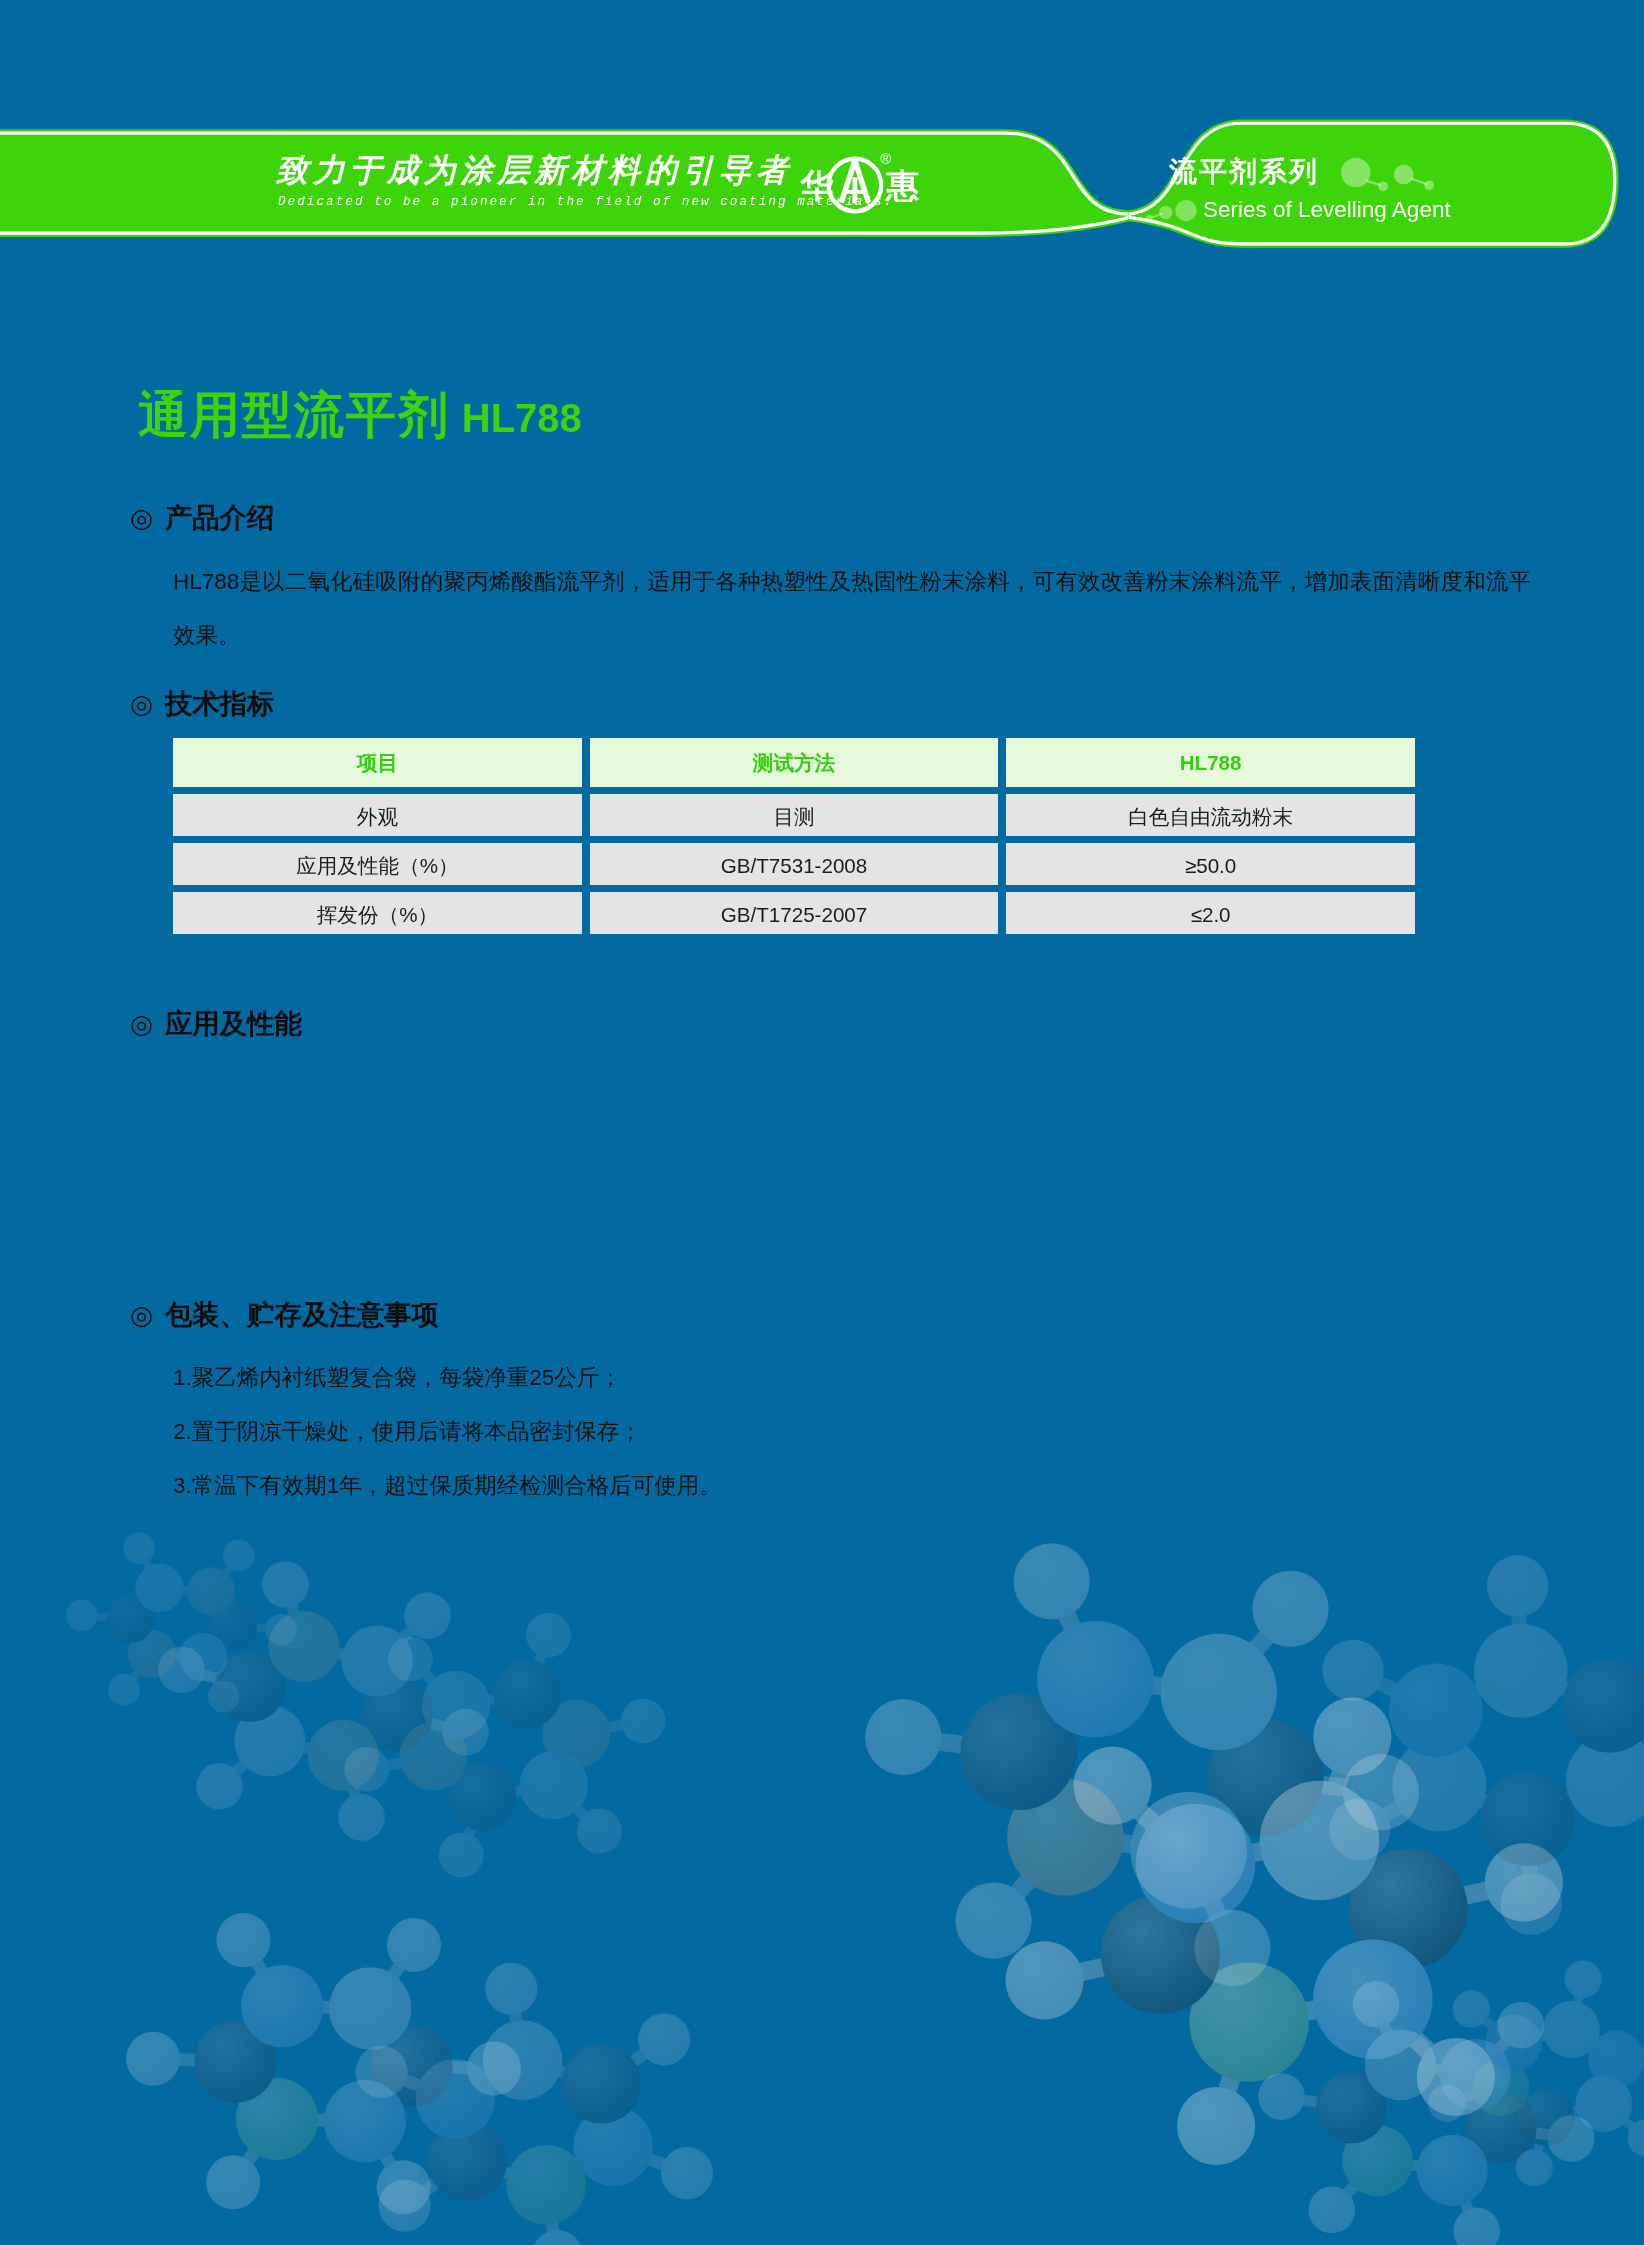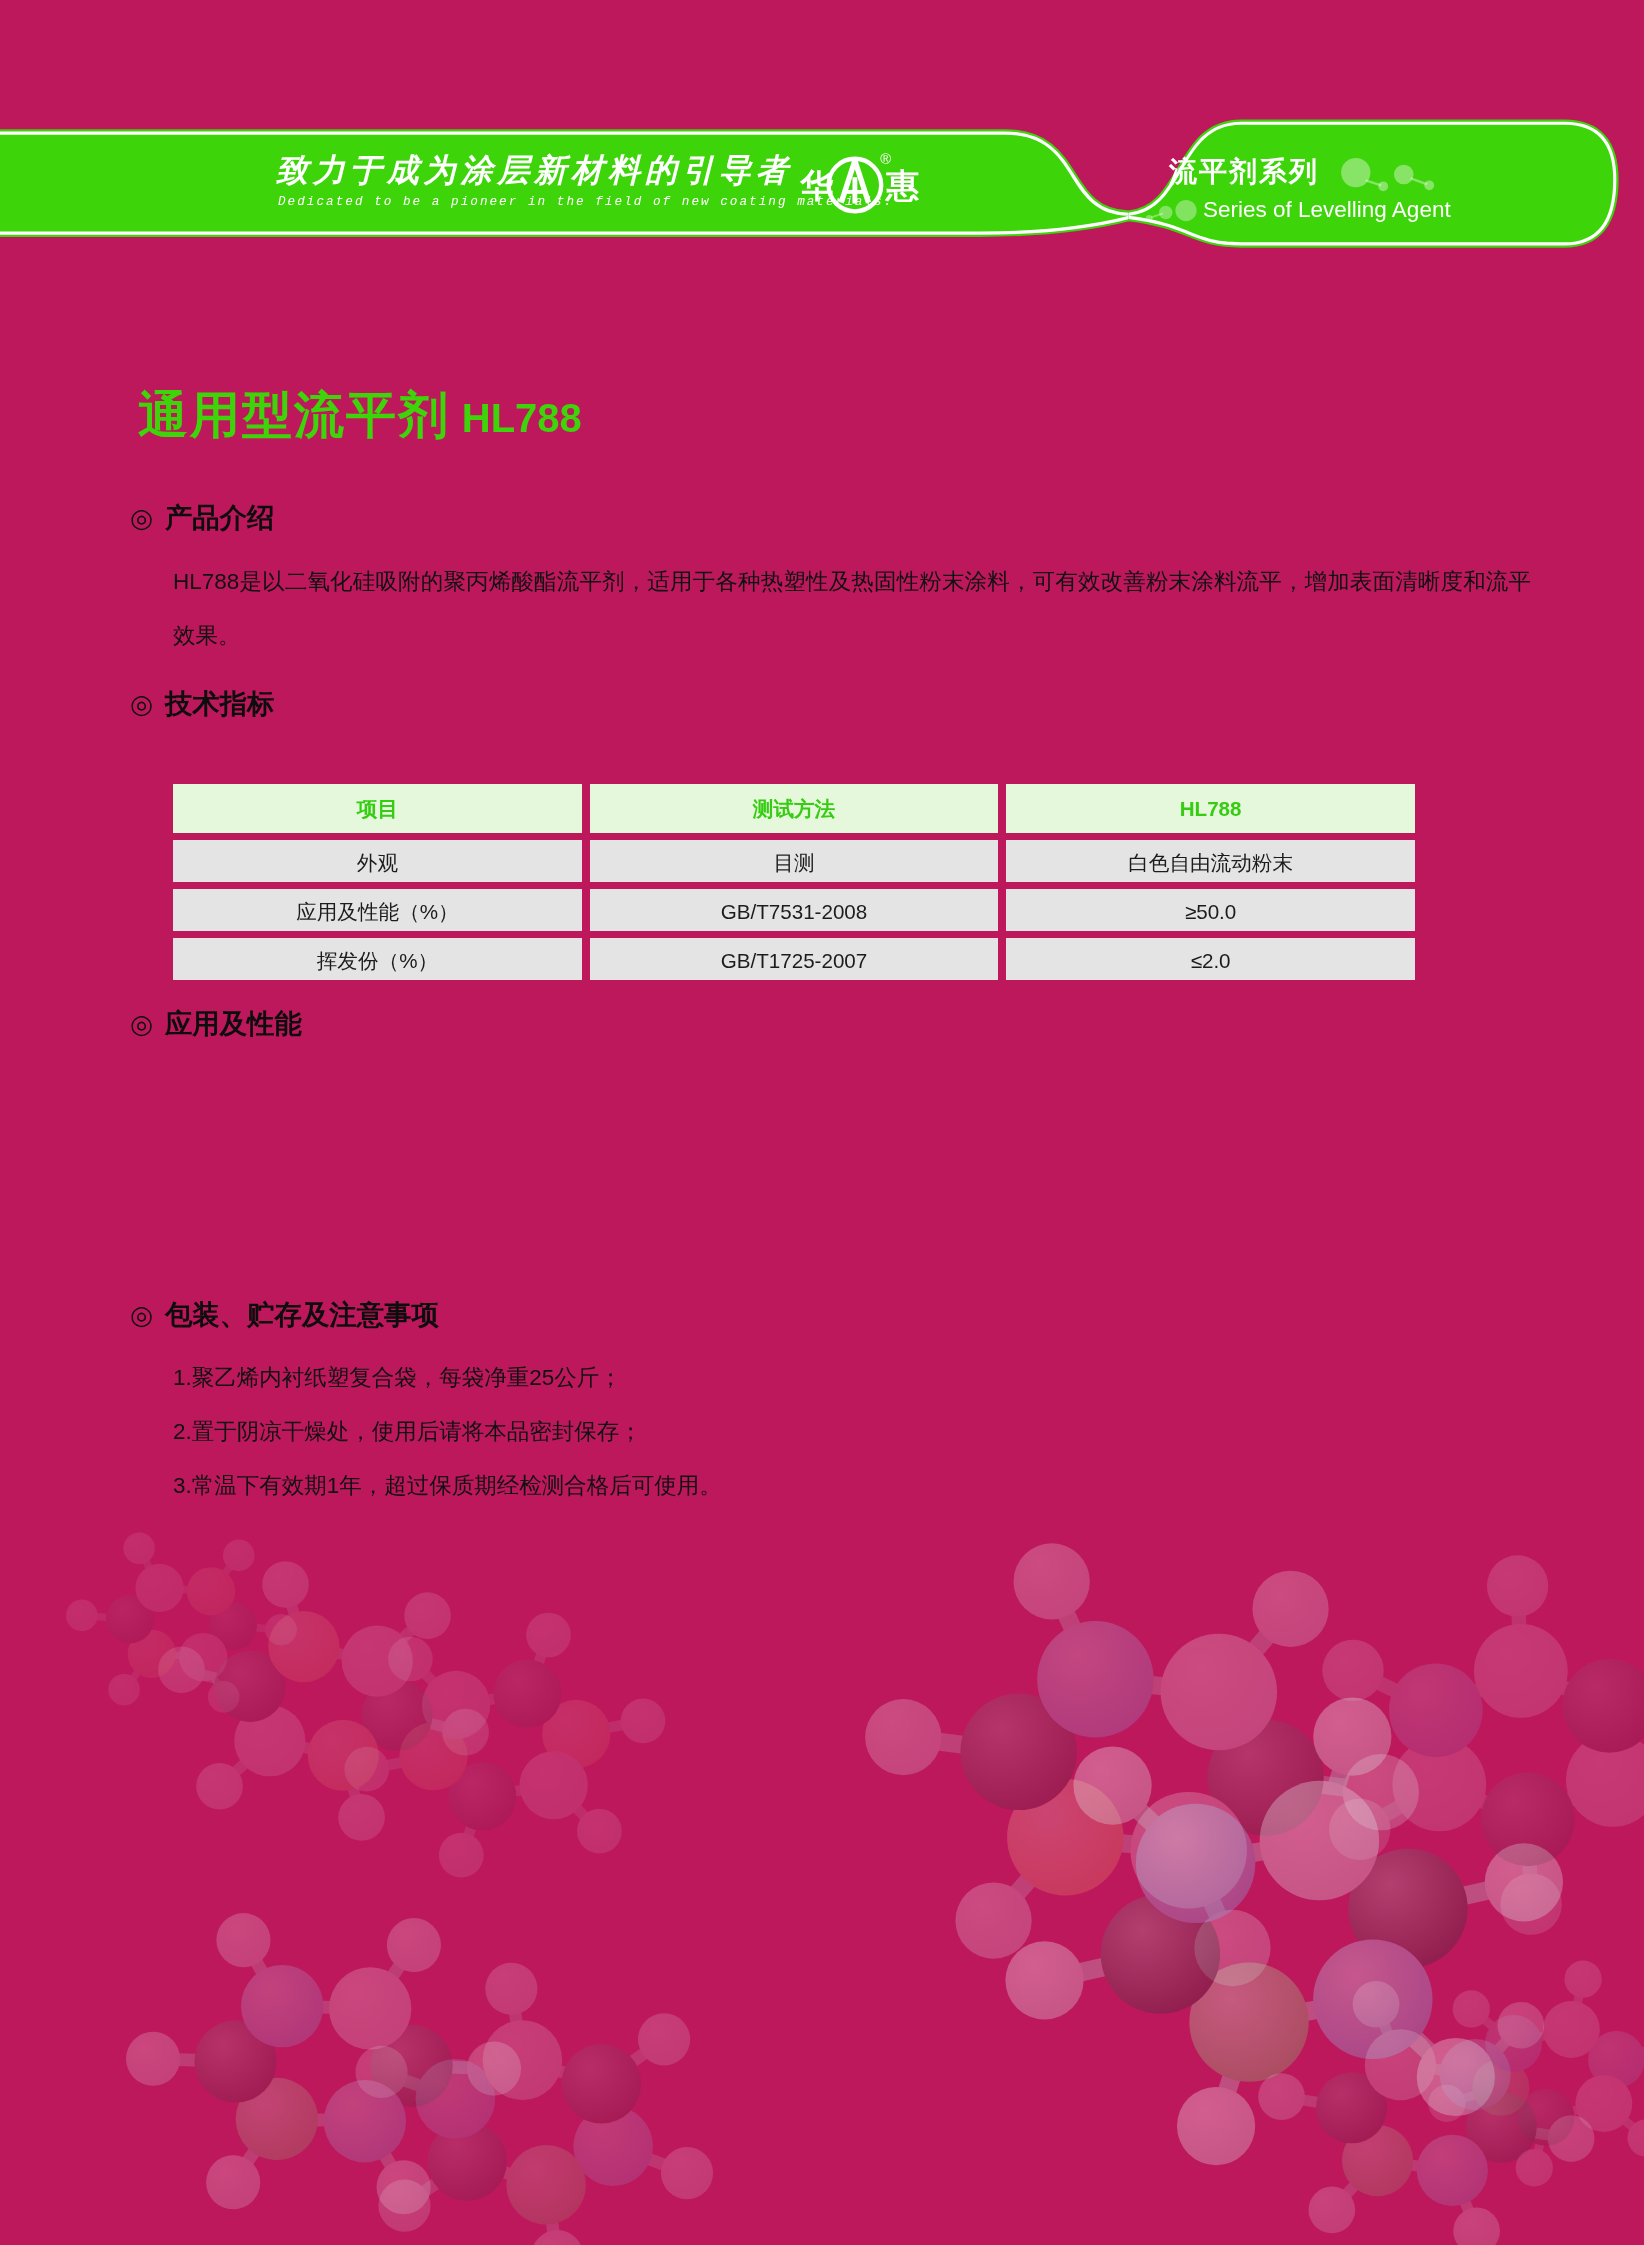--- a/index.html
+++ b/index.html
@@ -6,21 +6,21 @@
     --green:#3ed40a;
     --green-line:#3ed40a;
     --th-bg:#e5f8db;
     --th-fg:#35cc12;
     --row-bg:#e4e4e4;
     --ink:#141414;
   }
   *{margin:0;padding:0;box-sizing:border-box;}
   html,body{background:#ffffff;}
   .page{
-    position:relative;width:1645px;height:2246px;background:#be185d;overflow:hidden;
+    position:relative;width:1645px;height:2246px;background:#0369a1;overflow:hidden;
     font-family:"Liberation Sans",sans-serif;color:var(--ink);
   }
   
   .banner-svg{position:absolute;left:0;top:118px;width:1645px;height:137px;}
   .slogan-cn{
     position:absolute;left:276px;top:149px;color:#fff;font-size:32px;white-space:nowrap;
     font-family:"DejaVu Serif",serif;font-style:italic;letter-spacing:4.9px;font-weight:bold;
   }
   .slogan-en{
     position:absolute;left:278px;top:194px;color:#fff;font-size:12.7px;white-space:nowrap;
@@ -45,21 +45,21 @@
     font-size:27.4px;font-weight:bold;color:#0d0d0d;white-space:nowrap;
   }
   .sec-head .marker{font-size:26.5px;font-weight:normal;line-height:1;}
   
   .intro-body{
     position:absolute;left:173px;top:555px;width:1358px;
     font-size:22.5px;line-height:54px;color:#111;text-align:justify;
   }
   .spec-table{
     position:absolute;left:173px;top:738px;width:1242px;
-    display:grid;grid-template-columns:1fr 1fr 1fr;gap:6.9px 7.8px;margin-top:46px;
+    display:grid;grid-template-columns:1fr 1fr 1fr;gap:6.9px 7.8px;
   }
   .spec-table .th{
     background:var(--th-bg);color:var(--th-fg);font-weight:bold;font-size:20.6px;
     height:49px;line-height:49px;text-align:center;
   }
   .spec-table .td{
     background:var(--row-bg);color:#1c1c1c;font-size:20.6px;
     height:42px;line-height:45px;text-align:center;
   }
   .num-list{position:absolute;left:173px;font-size:22.5px;color:#111;}

